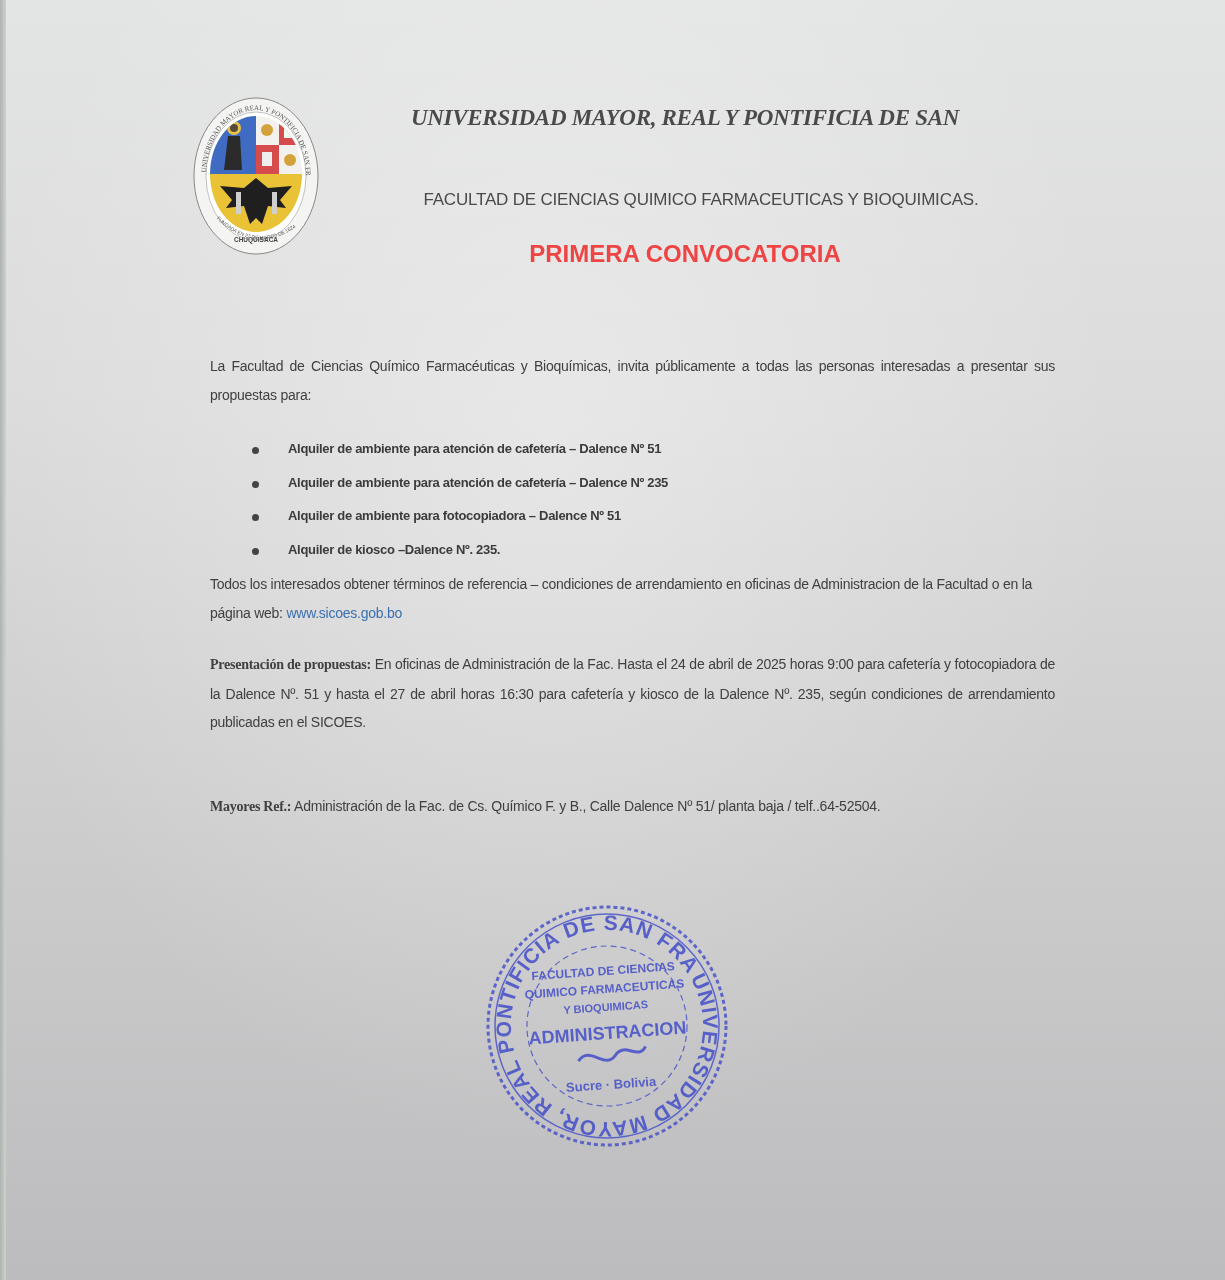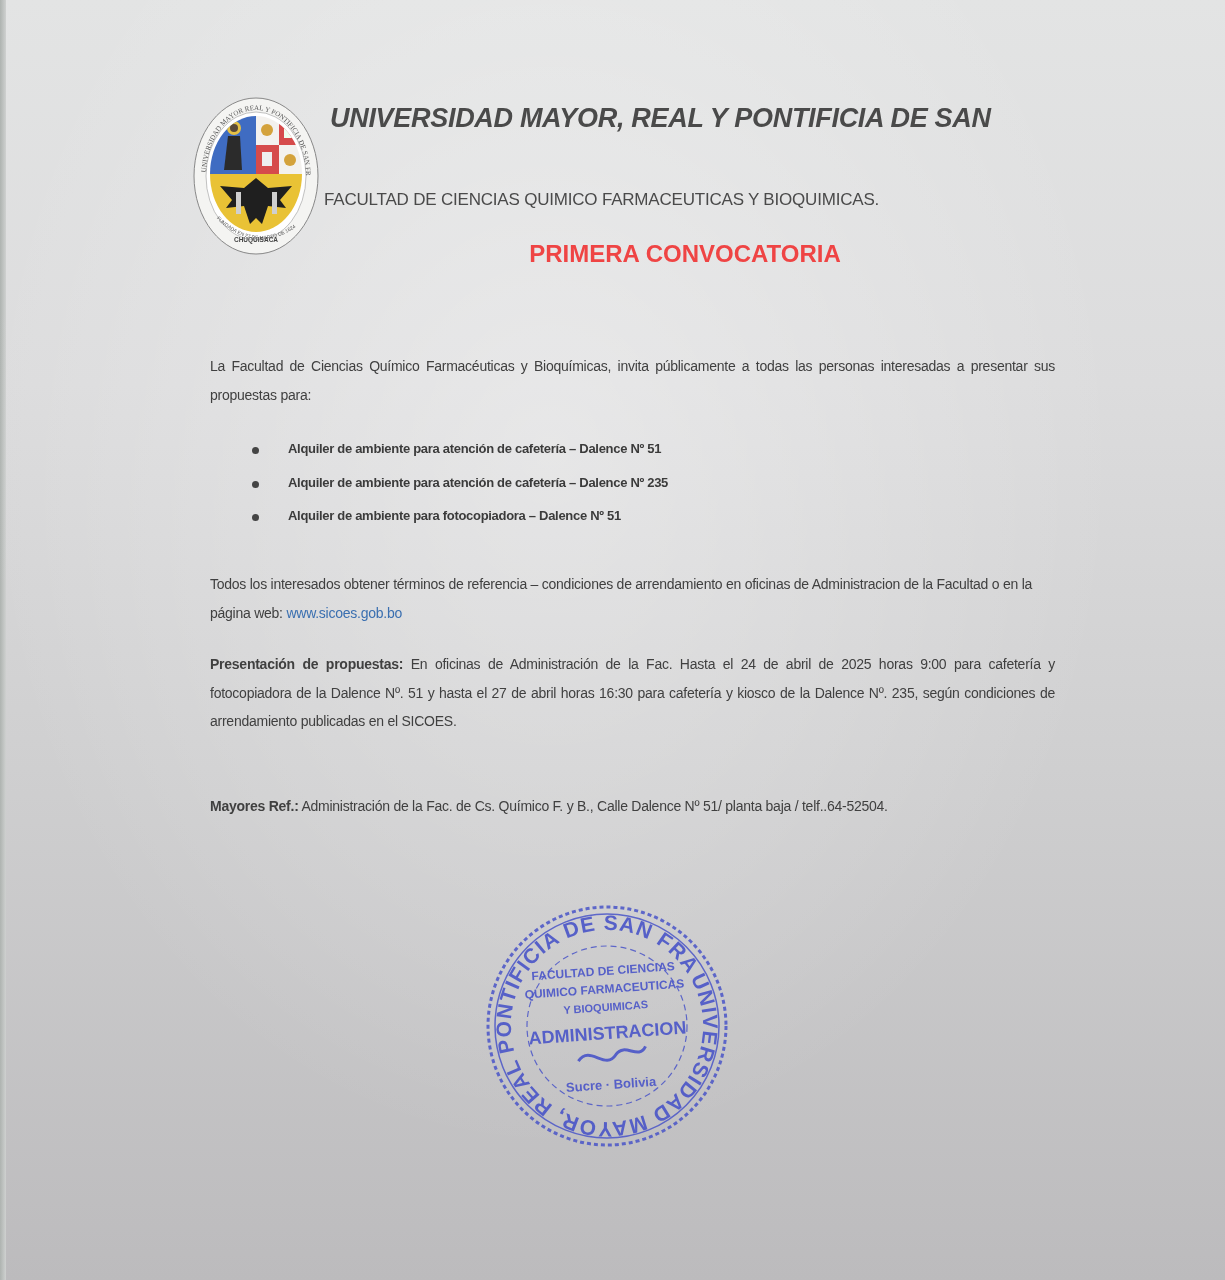--- a/index.html
+++ b/index.html
@@ -7,37 +7,37 @@
     width:1225px; height:1280px; overflow:hidden; position:relative;
     background: linear-gradient(180deg, #e3e4e4 0%, #dcdcdd 30%, #cfcfd0 60%, #bcbbbd 100%);
     font-family: "Liberation Sans", "DejaVu Sans", sans-serif;
     color:#3a3a3a;
   }
   .edge-left { position:absolute; left:0; top:0; width:6px; height:1280px; background:linear-gradient(90deg,#aeb3b0,#cfd1d0); }
   .shade { position:absolute; inset:0; background: radial-gradient(ellipse at 45% 35%, rgba(255,255,255,0.35) 0%, rgba(255,255,255,0) 60%); pointer-events:none; }
 
   .logo { position:absolute; left:192px; top:96px; width:128px; height:160px; }
 
-  .h1 { position:absolute; left:330px; top:100px; width:710px; 
-        font-family:Liberation Sans, sans-serif; font-weight:bold; font-style:italic;
-        font-size:27px; line-height:36px; color:#4a4a4a; letter-spacing:-0.3px; }
-  .h-fac { position:absolute; left:324px; top:190px; width:710px; 
+  .h1 { position:absolute; left:330px; top:100px; width:710px; text-align:center;
+        font-family:Liberation Serif, serif; font-weight:bold; font-style:italic;
+        font-size:23px; line-height:36px; color:#4a4a4a; letter-spacing:-0.3px; }
+  .h-fac { position:absolute; left:346px; top:190px; width:710px; text-align:center;
         font-size:17px; color:#4a4a4a; letter-spacing:-0.2px; }
   .h-conv { position:absolute; left:330px; top:240px; width:710px; text-align:center;
         font-size:24px; font-weight:bold; color:#ef4444; }
 
   .body { position:absolute; left:210px; width:845px; font-size:14px; line-height:28.5px; color:#404040; letter-spacing:-0.25px; }
   .intro { top:352px; text-align:justify; }
   .bullets { position:absolute; left:250px; top:432px; margin:0; padding:0; list-style:none; }
   .bullets li { font-size:13px; font-weight:bold; line-height:33.5px; color:#3b3b3b; position:relative; padding-left:38px; letter-spacing:-0.3px; }
   .bullets li .dot { position:absolute; left:2px; top:15px; width:7px; height:7px; border-radius:50%; background:#444; }
   .todos { top:570px; }
   .pres { top:650px; text-align:justify; }
   .may { top:792px; }
-  .b { font-weight:bold; }
+  .b { font-weight:bold;font-family:Liberation Serif, serif; }
   .link { color:#3a6fb0; }
 
   .stamp { position:absolute; left:484px; top:903px; width:246px; height:246px; }
 </style>
 </head>
 <body>
 
 <div class="edge-left"></div>
 <div class="shade"></div>
 
@@ -83,20 +83,21 @@
 </div>
 <div class="h-fac">FACULTAD DE CIENCIAS QUIMICO FARMACEUTICAS Y BIOQUIMICAS.</div>
 <div class="h-conv">PRIMERA CONVOCATORIA</div>
 
 <div class="body intro">La Facultad de Ciencias Químico Farmacéuticas y Bioquímicas, invita públicamente a todas las personas interesadas a presentar sus propuestas para:</div>
 
 <ul class="bullets">
   <li><span class="dot"></span><span>Alquiler de ambiente para atención de cafetería – Dalence Nº 51</span></li>
   <li><span class="dot"></span><span>Alquiler de ambiente para atención de cafetería – Dalence Nº 235</span></li>
   <li><span class="dot"></span><span>Alquiler de ambiente para fotocopiadora – Dalence Nº 51</span></li>
+  <li><span class="dot"></span><span>Alquiler de kiosco –Dalence Nº. 235.</span></li>
 </ul>
 
 <div class="body todos">
   <span>Todos los interesados obtener términos de referencia – condiciones de arrendamiento en oficinas de Administracion de la Facultad o en la página web: </span><a class="link">www.sicoes.gob.bo</a>
 </div>
 
 <div class="body pres">
   <span class="b">Presentación de propuestas:</span><span> En oficinas de Administración de la Fac. Hasta el 24 de abril de 2025 horas 9:00 para cafetería y fotocopiadora de la Dalence Nº. 51  y hasta el 27 de abril horas 16:30 para cafetería y kiosco de la Dalence Nº. 235, según condiciones de arrendamiento publicadas en el SICOES.</span>
 </div>
 

